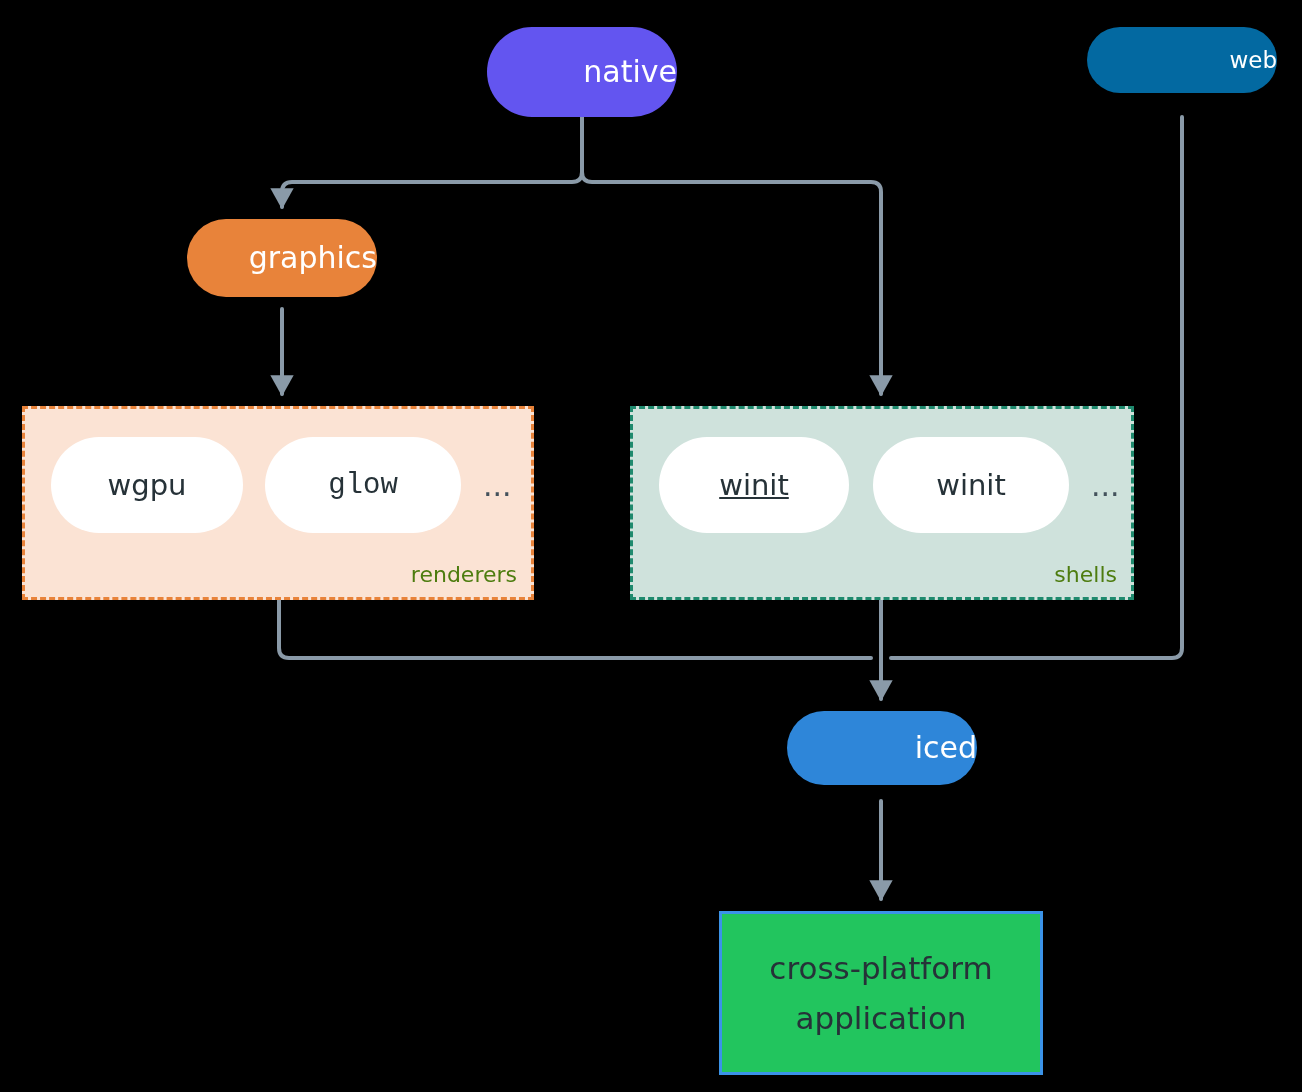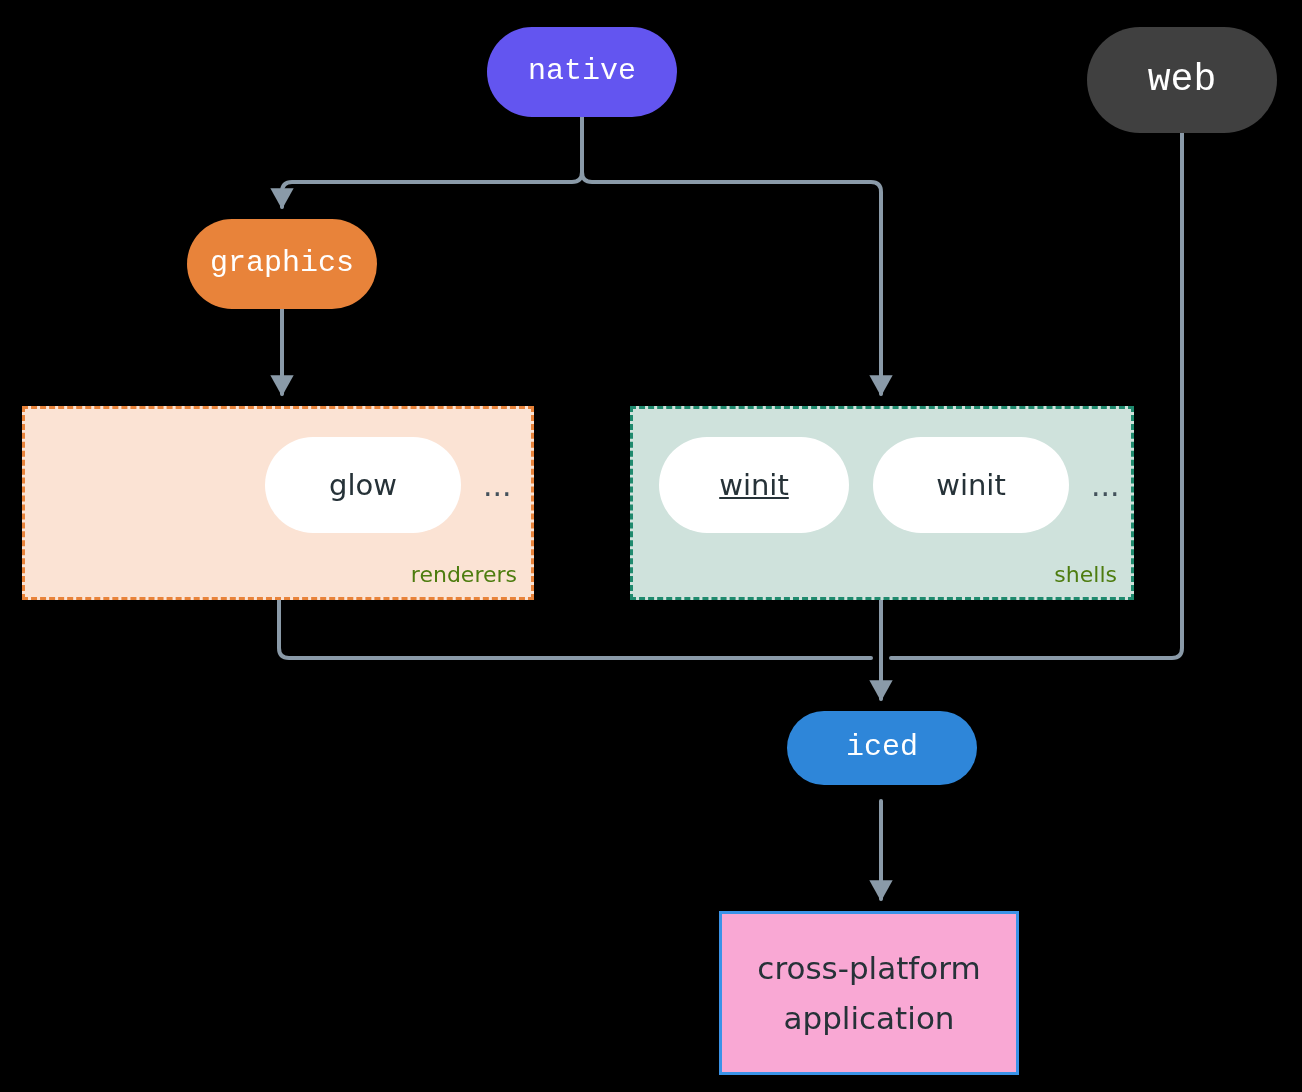--- a/index.html
+++ b/index.html
@@ -23,47 +23,46 @@
     top: 0;
     width: 1302px;
     height: 1092px;
   }
 
   
   .node {
     position: absolute;
     display: flex;
     align-items: center;
-    justify-content: center;
+    justify-content: flex-end;
     box-sizing: border-box;
     text-align: center;
     line-height: 1.05;
     white-space: nowrap;
-    font-family: Liberation Mono, monospace;
   }
   .pill {
     border-radius: 999px;
     color: #ffffff;
   }
 
   #node-native {
     left: 487px;  top: 27px;
     width: 190px; height: 90px;
     background: #6355f0;
     font-size: 30px;
   }
   #node-web {
     left: 1087px; top: 27px;
-    width: 190px; height: 106px;
-    background: #404040;
-    font-size: 38px;
+    width: 190px; height: 66px;
+    background: #0369a1;
+    font-size: 23px;
   }
   #node-graphics {
     left: 187px;  top: 219px;
-    width: 190px; height: 90px;
+    width: 190px; height: 78px;
     background: #e8833a;
     font-size: 30px;
   }
   #node-iced {
     left: 787px;  top: 711px;
     width: 190px; height: 74px;
     background: #2e86d9;
     font-size: 30px;
   }
 
@@ -110,33 +109,33 @@
   }
   .ellipsis {
     position: absolute;
     color: #44525c;
     font-size: 30px;
     line-height: 1;
     white-space: nowrap;
   }
 
   #leaf-wgpu   { left: 26px;  top: 28px; width: 192px; height: 96px; }
-  #leaf-glow   { left: 240px; top: 28px; width: 196px; height: 96px; }
+  #leaf-glow   { left: 240px; top: 28px; width: 196px; height: 96px; font-family: Liberation Mono, monospace; }
   #ell-renderers { left: 458px; top: 62px; }
 
   #leaf-winit  { left: 26px;  top: 28px; width: 190px; height: 96px; text-decoration: underline; }
   #leaf-glutin { left: 240px; top: 28px; width: 196px; height: 96px; }
   #ell-shells  { left: 458px; top: 62px; }
 
   
   #node-app {
     position: absolute;
     left: 719px; top: 911px;
-    width: 300px; height: 164px;
-    background: #f9a8d4;
+    width: 324px; height: 164px;
+    background: #22c55e;
     border: 3px solid #3b93e8;
     box-sizing: border-box;
     display: flex;
     flex-direction: column;
     align-items: center;
     justify-content: center;
     color: #263238;
     font-size: 31px;
     line-height: 1.62;
     text-align: center;
@@ -182,20 +181,23 @@
 
   <div class="node pill" id="node-web">
     <span>web</span>
   </div>
 
   <div class="node pill" id="node-graphics">
     <span>graphics</span>
   </div>
 
   <div class="group" id="group-renderers">
+    <div class="leaf" id="leaf-wgpu">
+      <span>wgpu</span>
+    </div>
     <div class="leaf" id="leaf-glow">
       <span>glow</span>
     </div>
     <div class="ellipsis" id="ell-renderers">...</div>
     <div class="group-label">renderers</div>
   </div>
 
   <div class="group" id="group-shells">
     <div class="leaf" id="leaf-winit">
       <span>winit</span>

